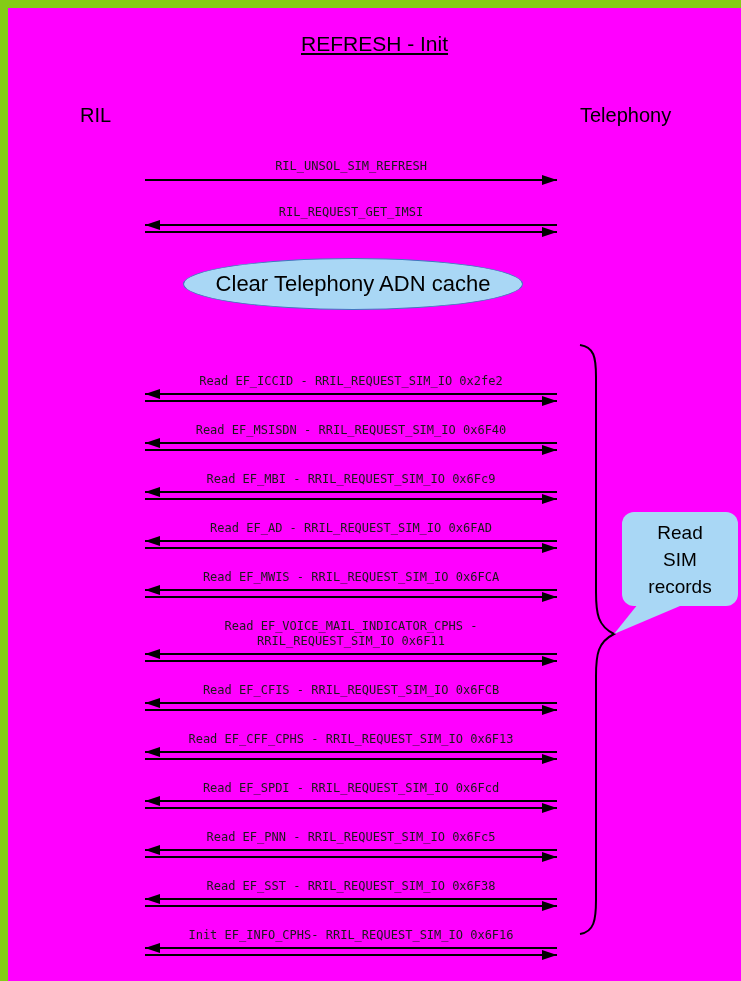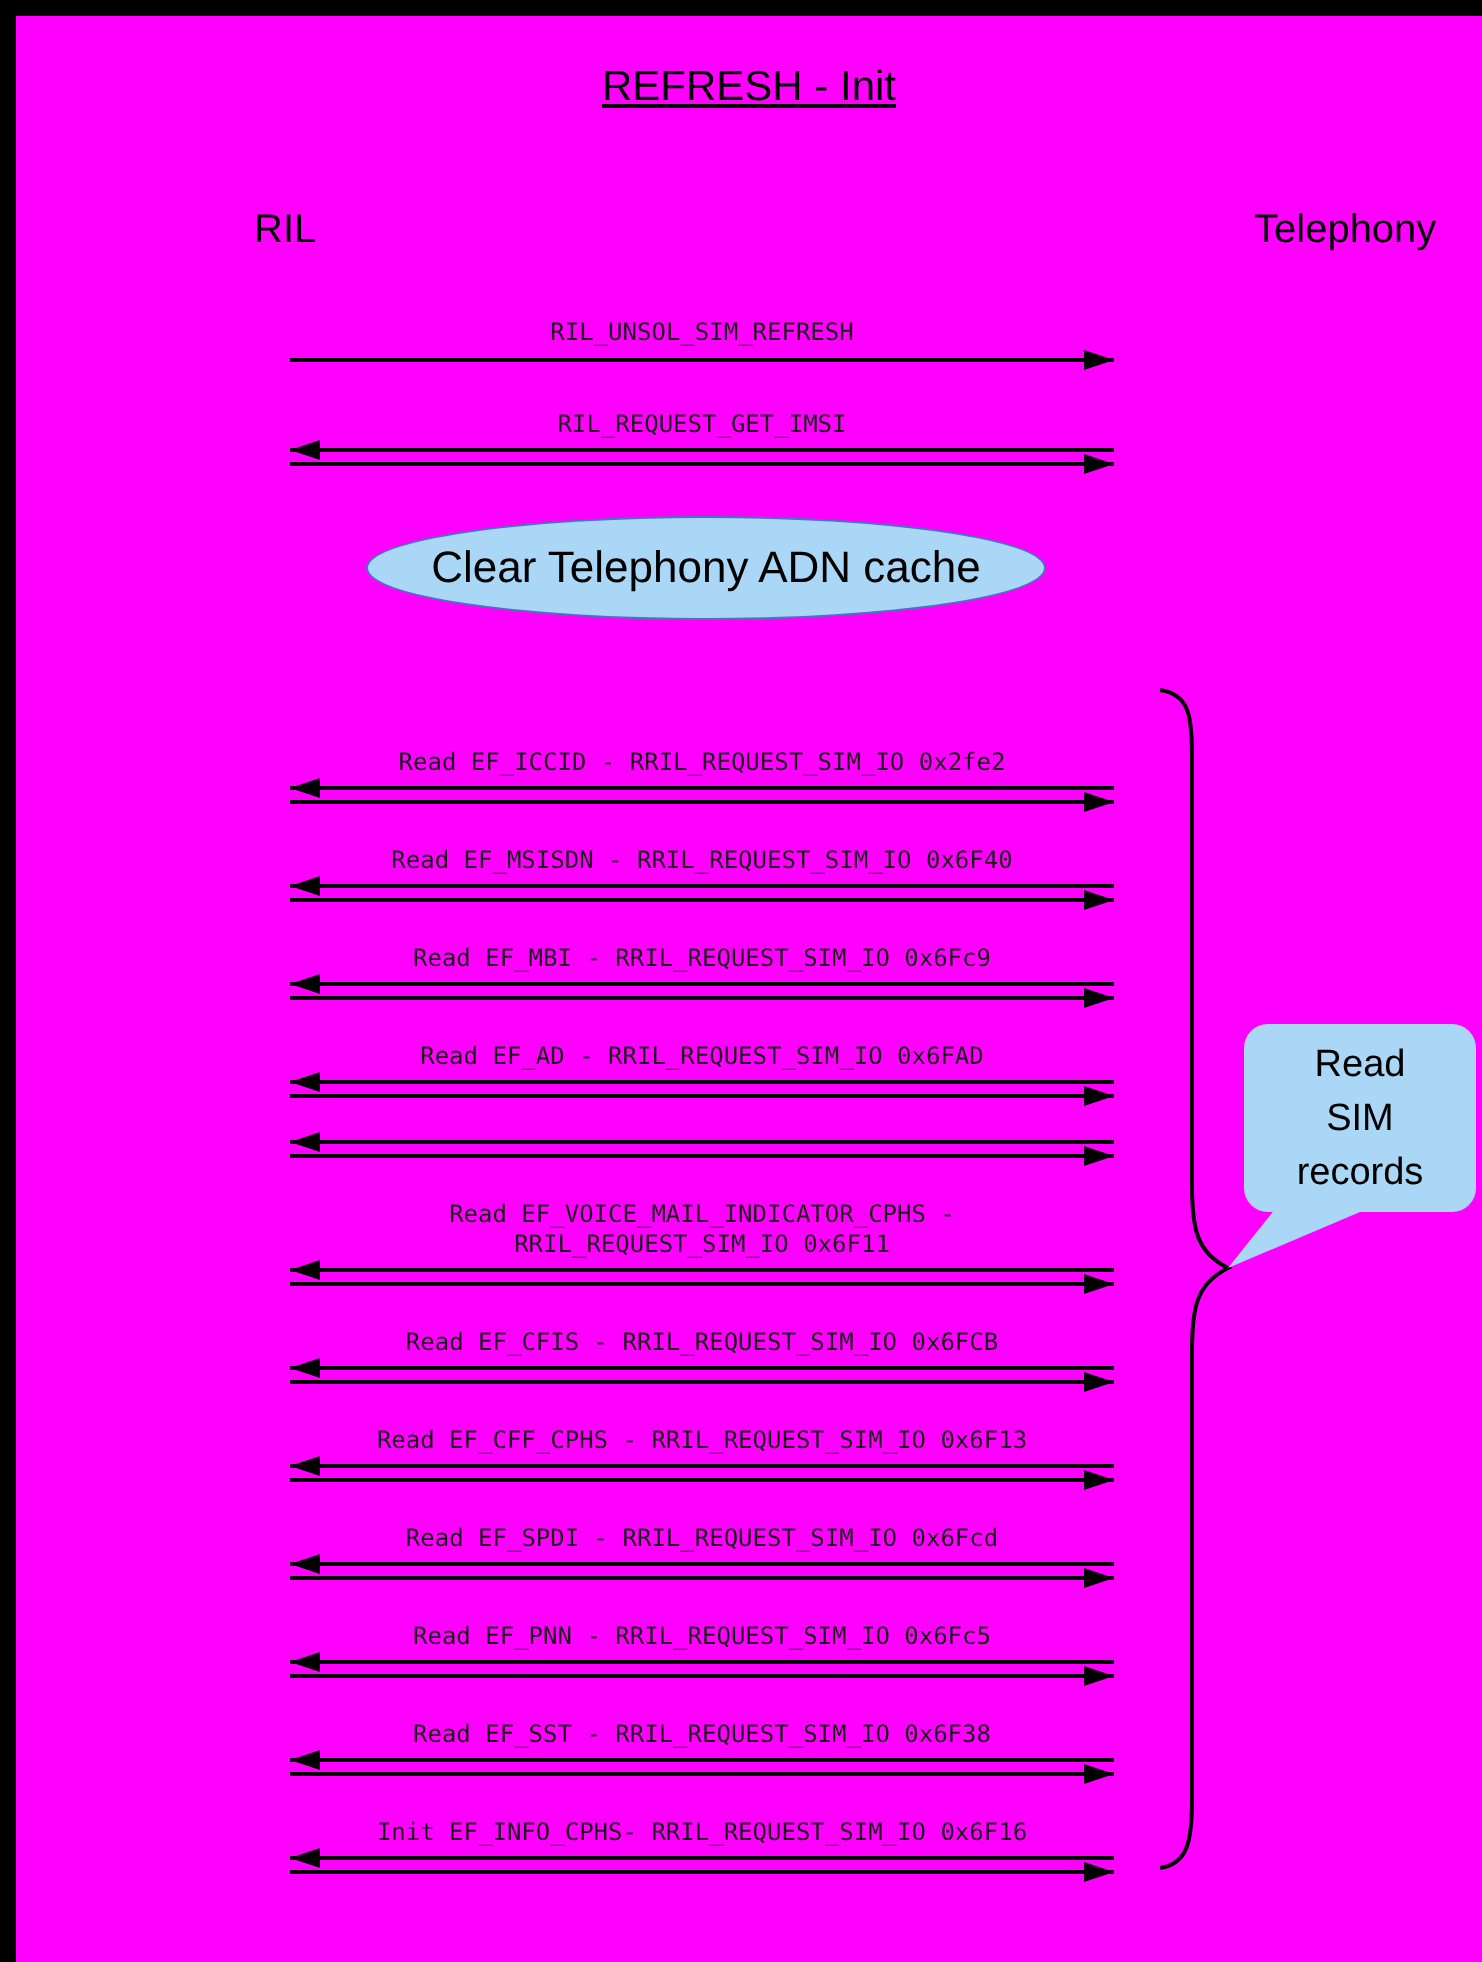--- a/index.html
+++ b/index.html
@@ -1,22 +1,22 @@
 <!DOCTYPE html>
 <html style="--background: #FF00FF; --line: #000000; --label-text: #1A1A1A; --note-fill: #A9D7F5; --note-border: #4178BE; --callout-fill: #A9D7F5;"><head>
 <meta charset="utf-8">
 <style>
   html,body{margin:0;padding:0;background:#ffffff;}
-  .stage{position:relative;width:741px;height:981px;background:#000000;overflow:hidden;
+  .stage{position:relative;width:741px;height:981px;background:#84cc16;overflow:hidden;
          font-family:"Liberation Sans",sans-serif;}
   .diagram{position:absolute;left:8px;top:8px;width:733px;height:973px;
            background:var(--background,#FF00FF);}
   .title{position:absolute;top:24px;left:0;width:100%;text-align:center;
          font-size:21px;color:#000;text-decoration:underline;}
-  .actor{position:absolute;top:96px;font-size:20px;color:#000;margin-left:47px;}
+  .actor{position:absolute;top:96px;font-size:20px;color:#000;}
   .actor-left{left:72px;}
   .actor-right{left:572px;}
   .messages{position:absolute;left:137px;width:412px;}
   #top-messages{top:151px;}
   #top-messages .msg{margin-bottom:24px;}
   #read-messages{top:333px;margin-top:33px;}
   #read-messages .msg{margin-bottom:21px;}
   .msg-label{text-align:center;font-family:"DejaVu Sans Mono",monospace;
              font-size:12px;line-height:15px;color:var(--label-text,#1A1A1A);
              white-space:pre-line;margin-bottom:4px;}
@@ -103,20 +103,21 @@
         <div class="msg">
     <div class="msg-label">Read EF_AD - RRIL_REQUEST_SIM_IO 0x6FAD</div>
     <div class="msg-line line-left">
       <i class="ah ah-left"></i>
     </div>
     <div class="msg-line line-right">
       <i class="ah ah-right"></i>
     </div>
   </div>
         <div class="msg">
+    <div class="msg-label">Read EF_MWIS - RRIL_REQUEST_SIM_IO 0x6FCA</div>
     <div class="msg-line line-left">
       <i class="ah ah-left"></i>
     </div>
     <div class="msg-line line-right">
       <i class="ah ah-right"></i>
     </div>
   </div>
         <div class="msg">
     <div class="msg-label">Read EF_VOICE_MAIL_INDICATOR_CPHS -
 RRIL_REQUEST_SIM_IO 0x6F11</div>

